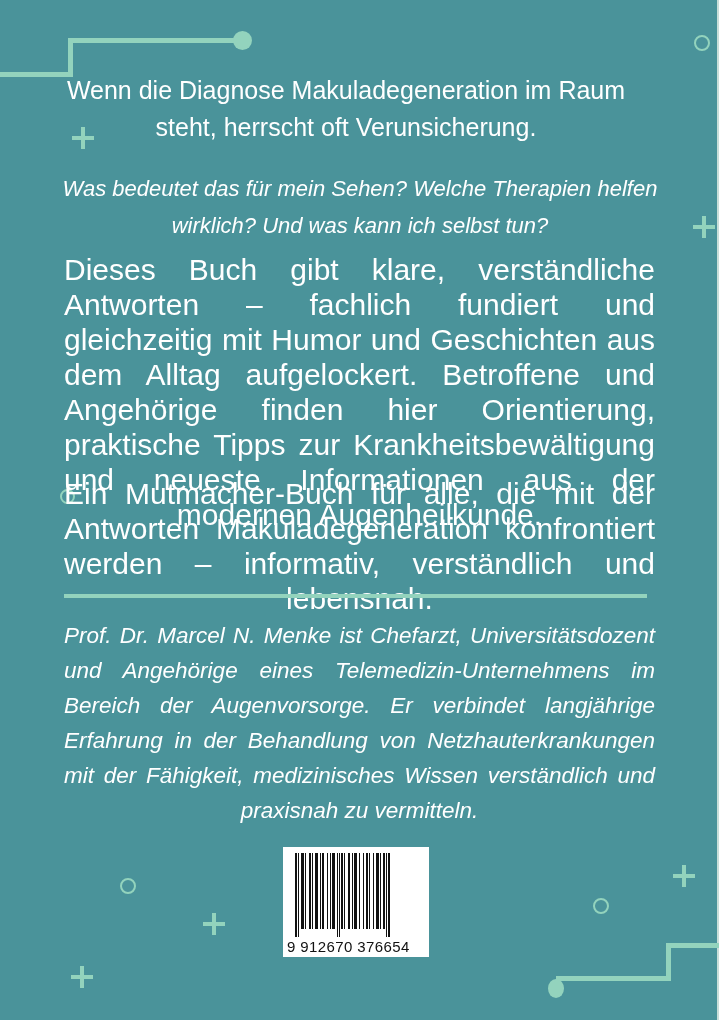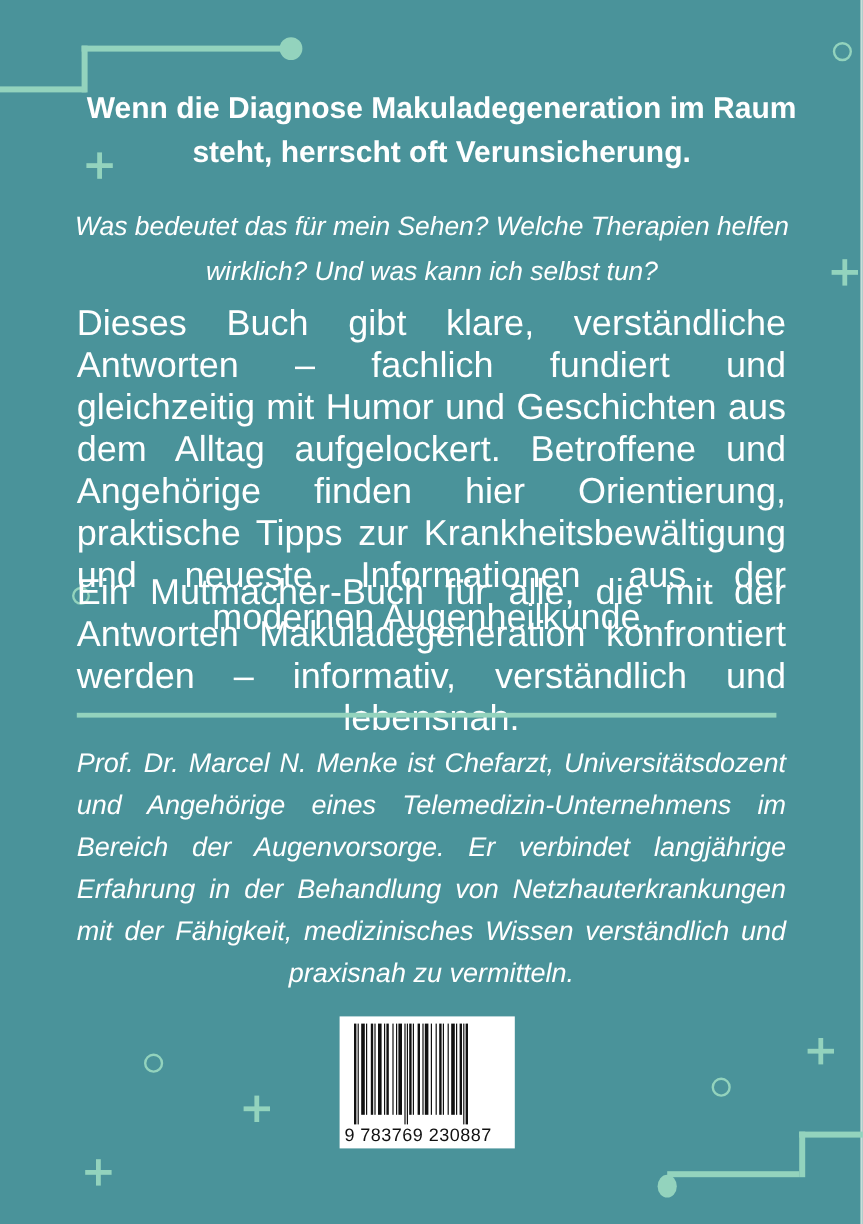--- a/index.html
+++ b/index.html
@@ -14,22 +14,22 @@
   .line { position: absolute; background: #93d3bd; }
   .dot  { position: absolute; background: #93d3bd; border-radius: 50%; }
   .ring { position: absolute; border: 2px solid #93d3bd; border-radius: 50%; box-sizing: border-box; }
   .plus { position: absolute; width: 22px; height: 22px; }
   .plus::before, .plus::after { content: ""; position: absolute; background: #93d3bd; }
   .plus::before { left: 9px; top: 0; width: 4px; height: 22px; }
   .plus::after  { top: 9px; left: 0; height: 4px; width: 22px; }
   .right-edge { position: absolute; right: 0; top: 0; width: 2px; height: 1020px; background: #c9ded9; }
 
   .headline {
-    position: absolute; left: 68px; top: 72px; width: 600px;
-    text-align: center; font-weight: bold; font-size: 25px; line-height: 37px;
+    position: absolute; left: 46px; top: 72px; width: 600px;
+    text-align: center; font-weight: normal; font-size: 25px; line-height: 37px;
   }
   .questions {
     position: absolute; left: 60px; top: 170px; width: 600px;
     text-align: center; font-style: italic; font-size: 22px; line-height: 37px;
   }
   .body-p {
     position: absolute; left: 64px; width: 591px;
     text-align: justify; text-align-last: center;
     font-size: 30px; line-height: 35px;
   }
@@ -148,14 +148,14 @@
     <span style="width:3px"></span>
       <span class="w" style="width:1px"></span>
     <span style="width:1px"></span>
       <span class="w" style="width:2px"></span>
     <span style="width:2px"></span>
       <span class="w" style="width:1px"></span>
     <span class="g" style="width:1px"></span>
       <span class="w" style="width:1px"></span>
     <span class="g" style="width:2px"></span>
   </div>
-  <div class="isbn">9 783769 230887</div>
+  <div class="isbn">9 912670 376654</div>
 </div>
 
 </body></html>

